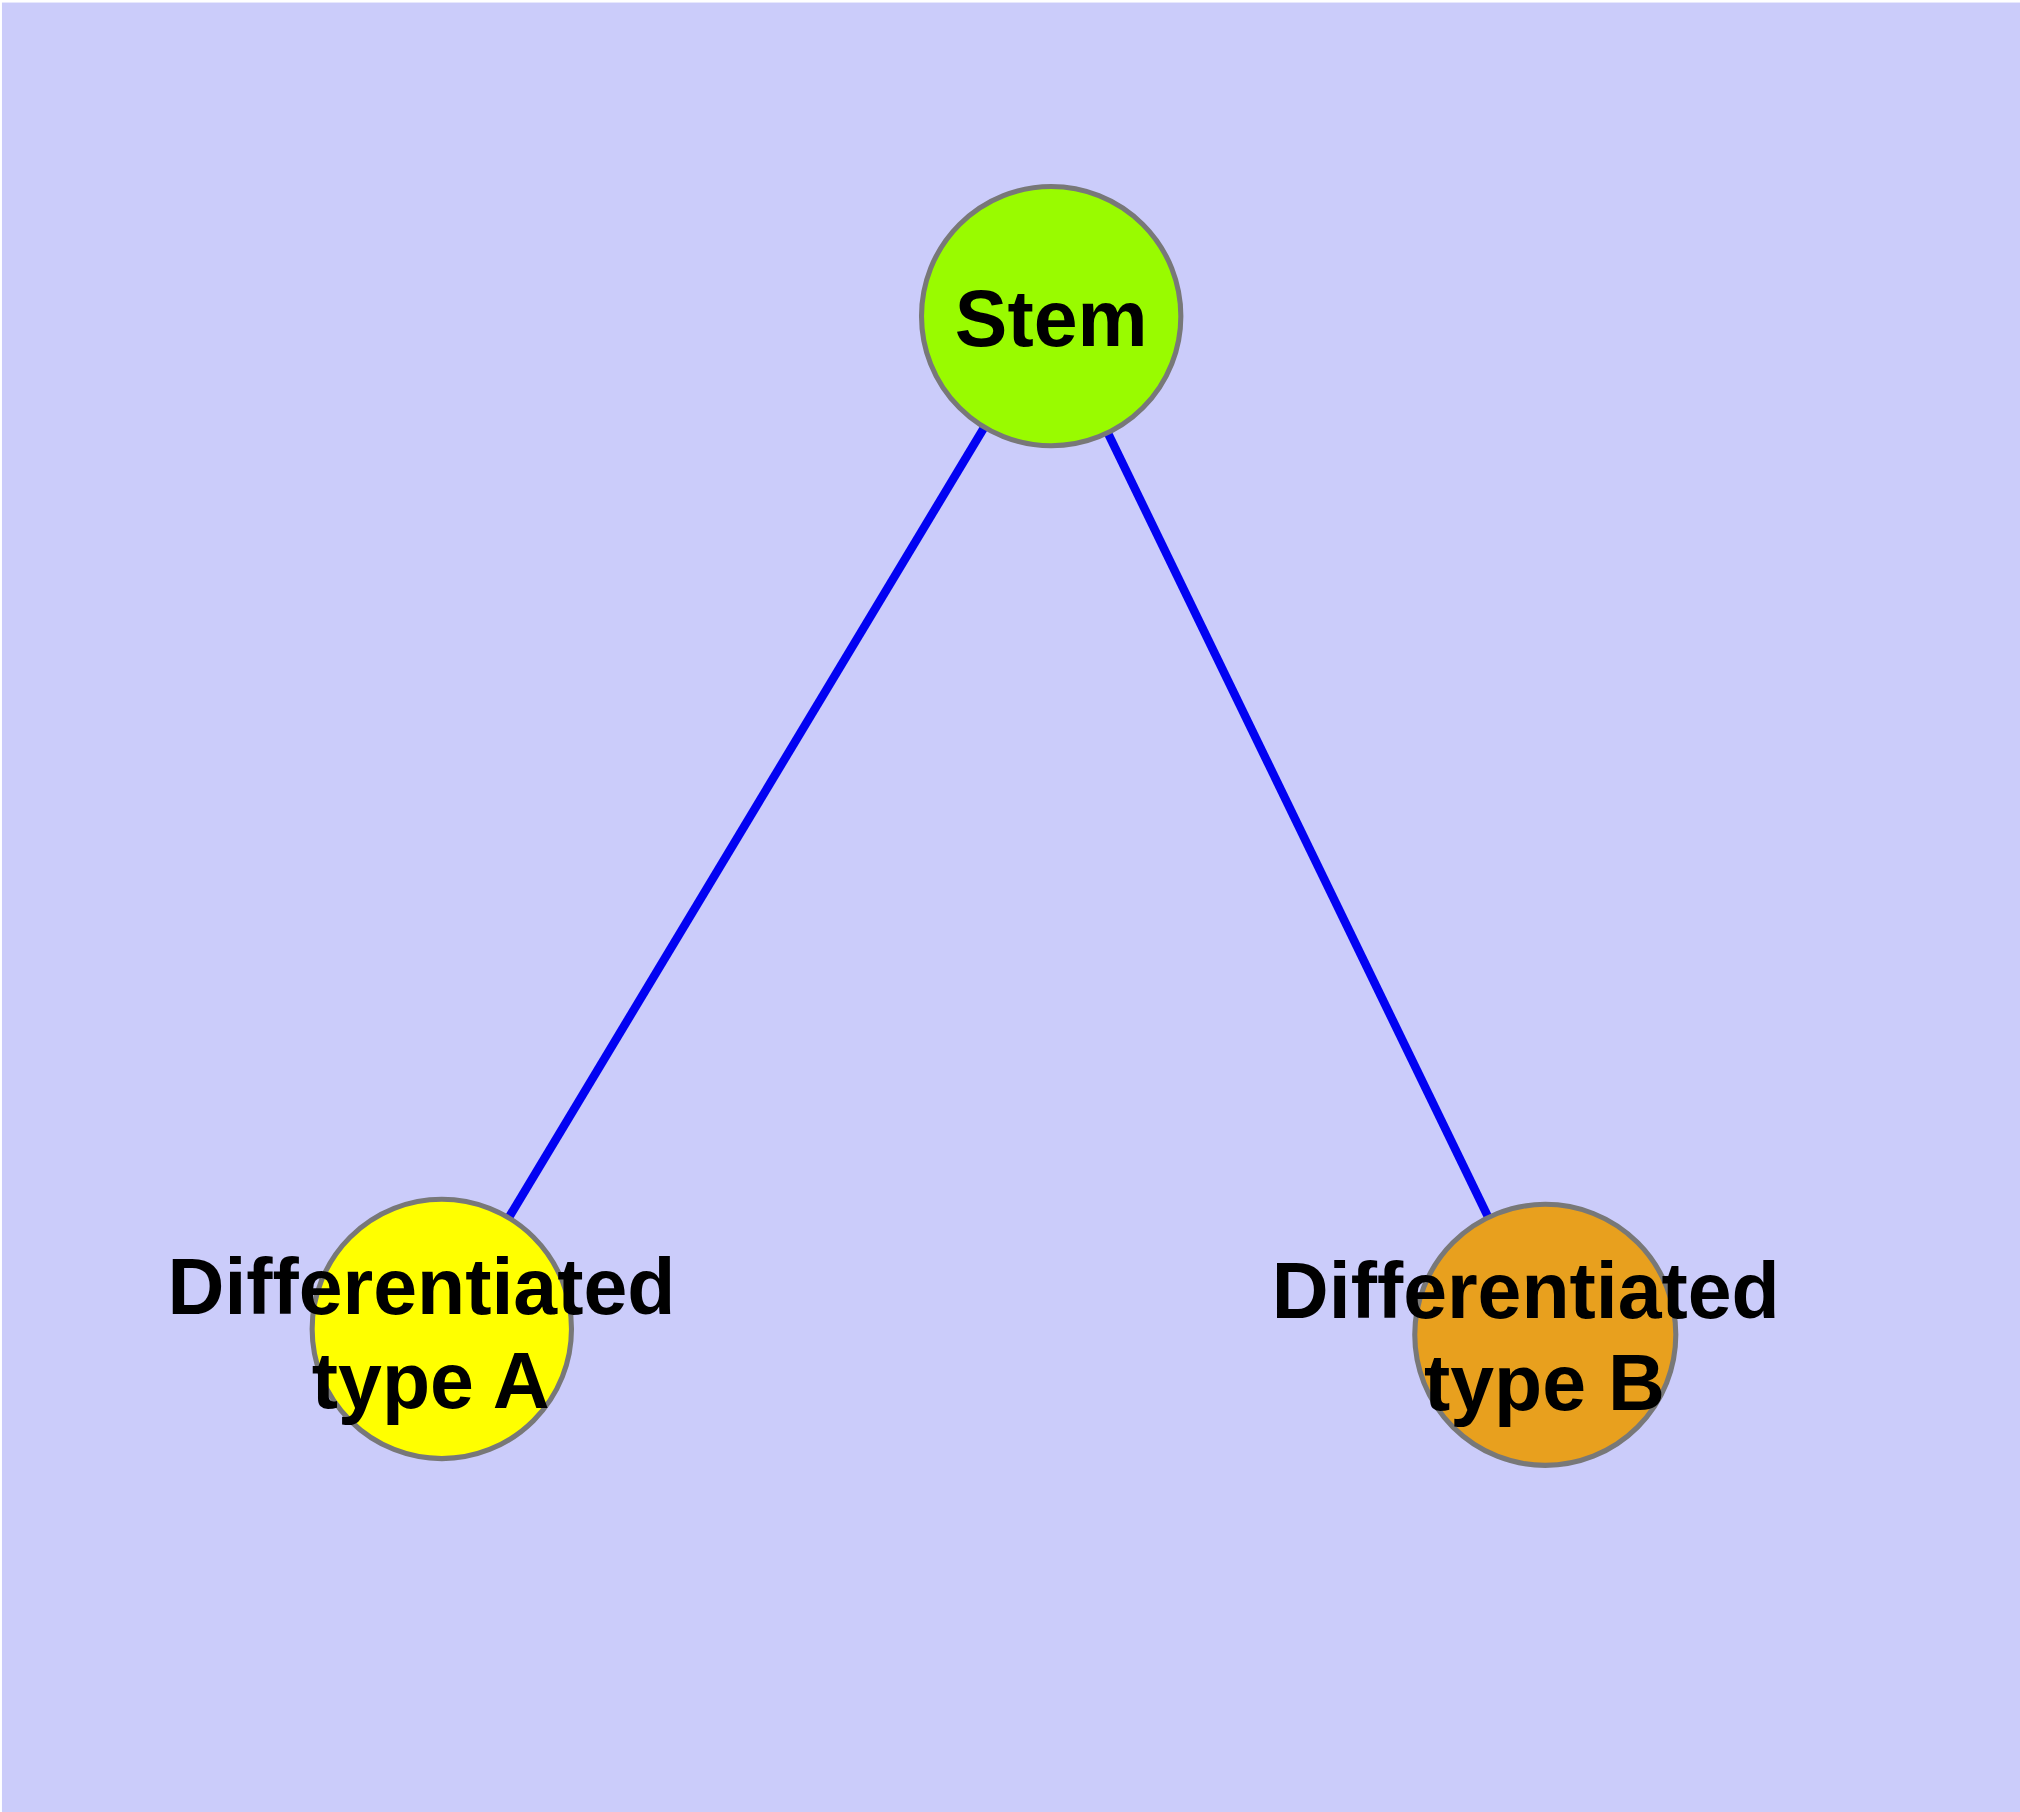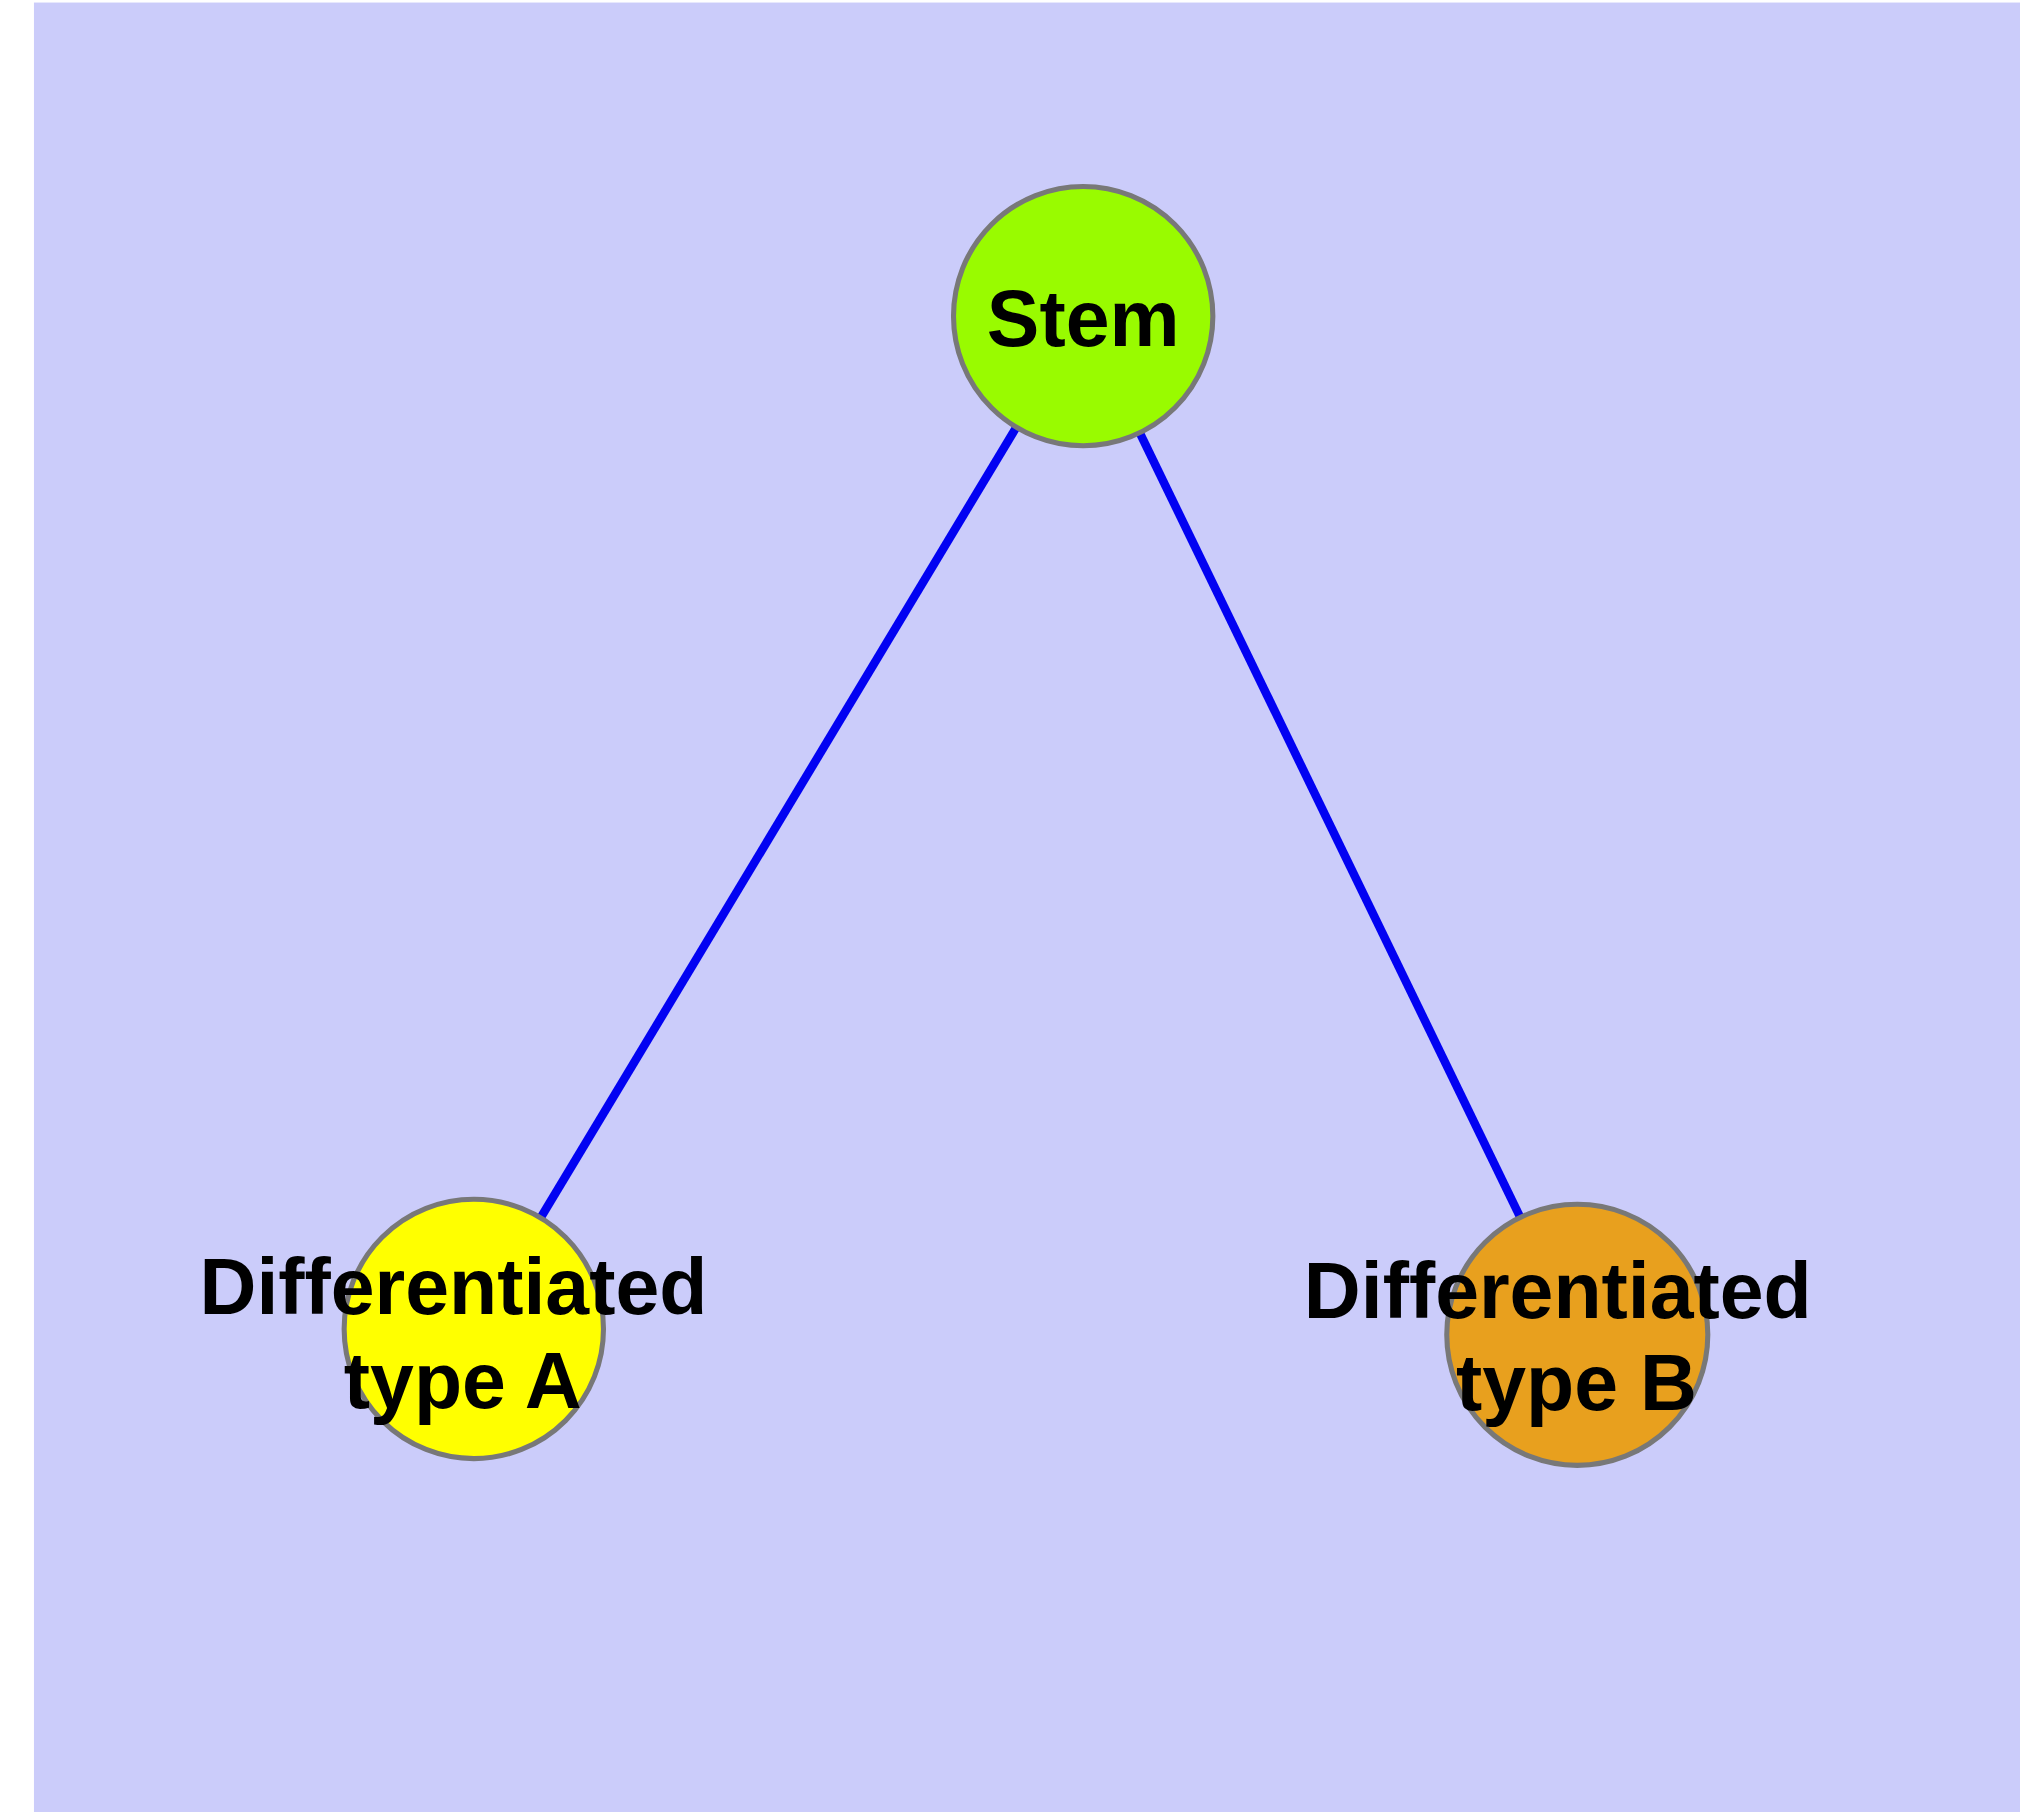--- a/index.html
+++ b/index.html
@@ -7,21 +7,20 @@
     padding: 0;
     background: #ffffff;
     width: 2021px;
     height: 1812px;
     overflow: hidden;
   }
   .stage {
     position: relative;
     width: 1784px;
     height: 1812px;
-    margin-left: 32px;
   }
   svg.graph {
     display: block;
     width: 2021px;
     height: 1812px;
   }
   .node-label {
     font-family: "Liberation Sans", "DejaVu Sans", sans-serif;
     font-weight: bold;
     font-size: 93px;

